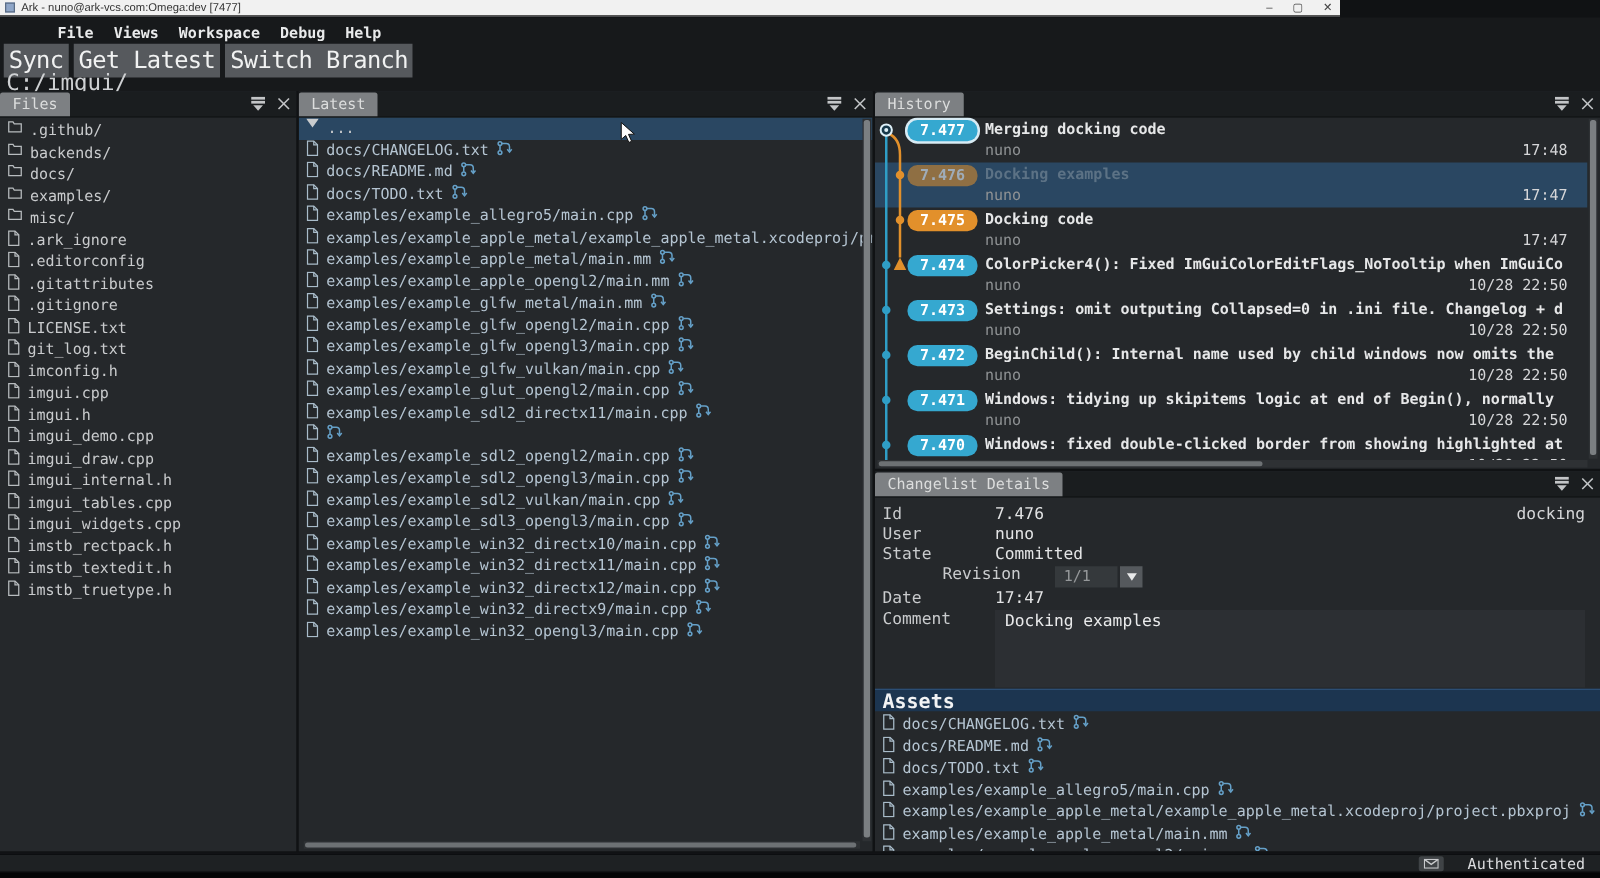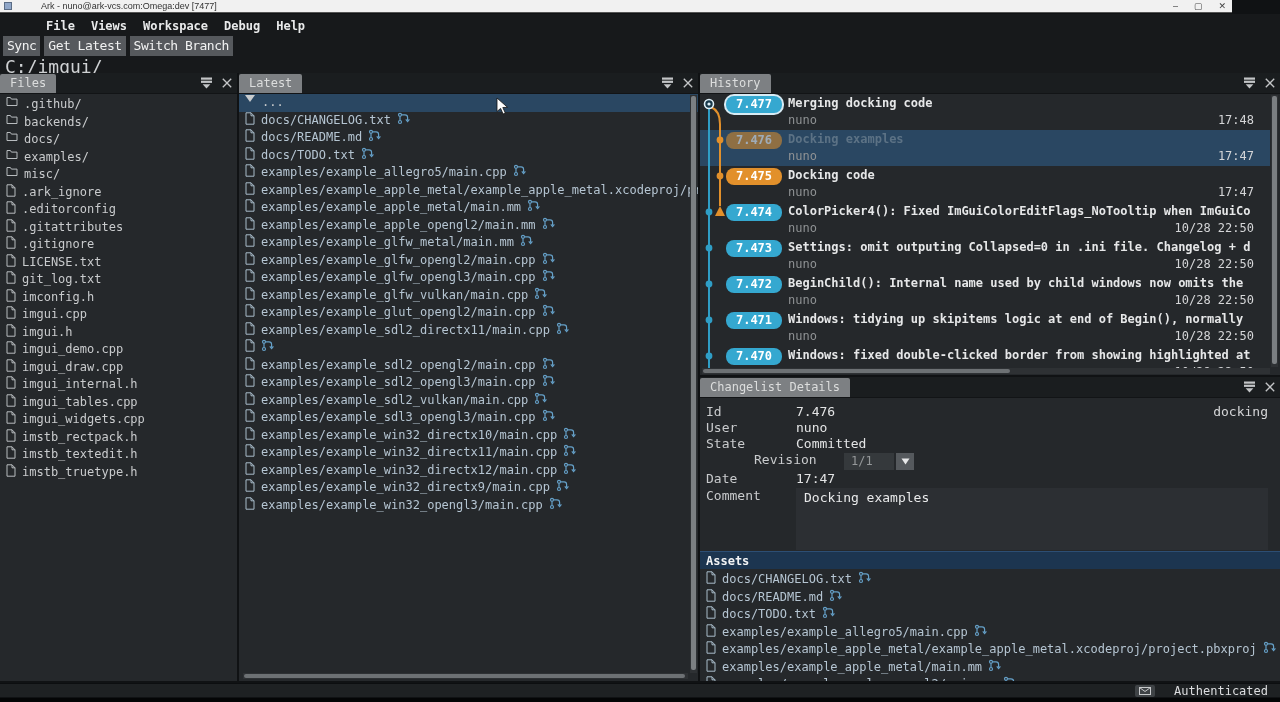--- a/index.html
+++ b/index.html
@@ -3,33 +3,33 @@
 <meta charset="utf-8">
 <style>
   * { margin:0; padding:0; box-sizing:border-box; }
   html,body { background:#000; }
   .app {
     position:relative; width:1280px; height:702px; overflow:hidden;
     background:#101214; font-family:"DejaVu Sans Mono", monospace;
     color:#d4d6d8; cursor:default;
   }
   
-  .titlebar { position:absolute; left:0; top:0; width:1232px; height:13px;
-    background:#f1f1f1; border-bottom:1px solid #555; display:flex; align-items:center;gap:24px; }
+  .titlebar { position:absolute; left:0; top:0; width:1072px; height:13px;
+    background:#f1f1f1; border-bottom:1px solid #555; display:flex; align-items:center; }
   .titlebar .appicon { width:8px; height:8px; margin:0 5px 0 4px; background:#8fa6c8; border:1px solid #5a6c85; }
   .titlebar .title { font-family:"Liberation Sans", sans-serif; font-size:9px; color:#333; line-height:13px; }
   .win-controls { position:absolute; right:6px; top:0; height:13px; display:flex; gap:16px; align-items:center; }
   .win-controls span { font-family:"Liberation Sans", sans-serif; font-size:9px; color:#444; line-height:13px; }
   
   .topchrome { position:absolute; left:0; top:14px; width:1280px; height:59px; background:#17191b; }
   .menubar { position:absolute; left:2px; top:1px; height:20px;margin-left:36px; }
   .menu-item { display:inline-block; padding:2px 8px; font-size:12px; font-weight:bold; color:#e9eaeb; }
   .toolbar { position:absolute; left:3px; top:21px; height:20px; }
   .tb-btn { display:inline-block; margin-right:4px; padding:2px 4px 3px; background:#56595d; color:#f1f2f2;
-    font-size:13px; letter-spacing:-0.5px; }
+    font-size:19px; letter-spacing:-0.5px; }
   .pathbar { position:absolute; left:5px; top:42px; font-size:18px; color:#cfd1d3; }
   
   .panel { position:absolute; background:#25282b; overflow:hidden; }
   .ptabbar { position:absolute; left:0; top:0; right:0; height:21px; background:#1a1d1f; border-bottom:1px solid #121416; }
   .ptab { position:absolute; left:0; top:1px; background:#7d8083; color:#dcdddd; font-size:12px;
     padding:2px 10px 3px; border-radius:2px 2px 0 0; }
   .ptab-icons { position:absolute; right:5px; top:4px; display:flex; gap:9px; align-items:center; }
   .pbody { position:absolute; left:0; top:21px; right:0; bottom:0; overflow:hidden; }
   .row { height:17.5px; line-height:17.5px; white-space:nowrap; overflow:hidden; padding-left:6px;
     font-size:12px; display:flex; align-items:flex-start; gap:6px; }
@@ -63,21 +63,21 @@
   .flabel { position:absolute; left:6px; color:#c9cbcd; }
   .fvalue { position:absolute; left:96px; color:#e3e4e5; }
   .ftag { position:absolute; right:12px; color:#d5d6d8; }
   .rev-box { position:absolute; left:96px; top:1px; width:50px; height:17px; background:#35393c;
     color:#95989a; font-size:12px; line-height:17px; padding-left:7px; }
   .rev-btn { position:absolute; left:148px; top:1px; width:18px; height:17px; background:#55595d;
     display:flex; align-items:center; justify-content:center; }
   .comment-box { position:absolute; left:96px; right:12px; top:0; height:62px; background:#2c2f33;
     font-size:13px; color:#e9eaeb; padding:2px 8px; }
   .assets-hdr { position:absolute; left:0; right:0; height:18px; background:#1c3550; color:#f2f3f4;
-    font-size:12px; font-weight:bold; line-height:18px; padding-left:6px;
+    font-size:16px; font-weight:bold; line-height:18px; padding-left:6px;
     border-top:1px solid #2c4e74; }
   
   .statusbar { position:absolute; left:0; top:683px; width:1280px; height:14px; background:#1e2123;
     border-top:1px solid #0c0e10; }
   .auth-text { position:absolute; right:12px; top:0; font-size:12px; line-height:14px; color:#dcdddf; }
   .mail-chip { position:absolute; right:125px; top:1px; width:20px; height:12px; background:#3f4346;
     border-radius:2px; display:flex; align-items:center; justify-content:center; }
   .bottomstrip { position:absolute; left:0; top:698px; width:1280px; height:4px; background:#040506; }
   .cursor { position:absolute; pointer-events:none; z-index:99; }
 </style>

